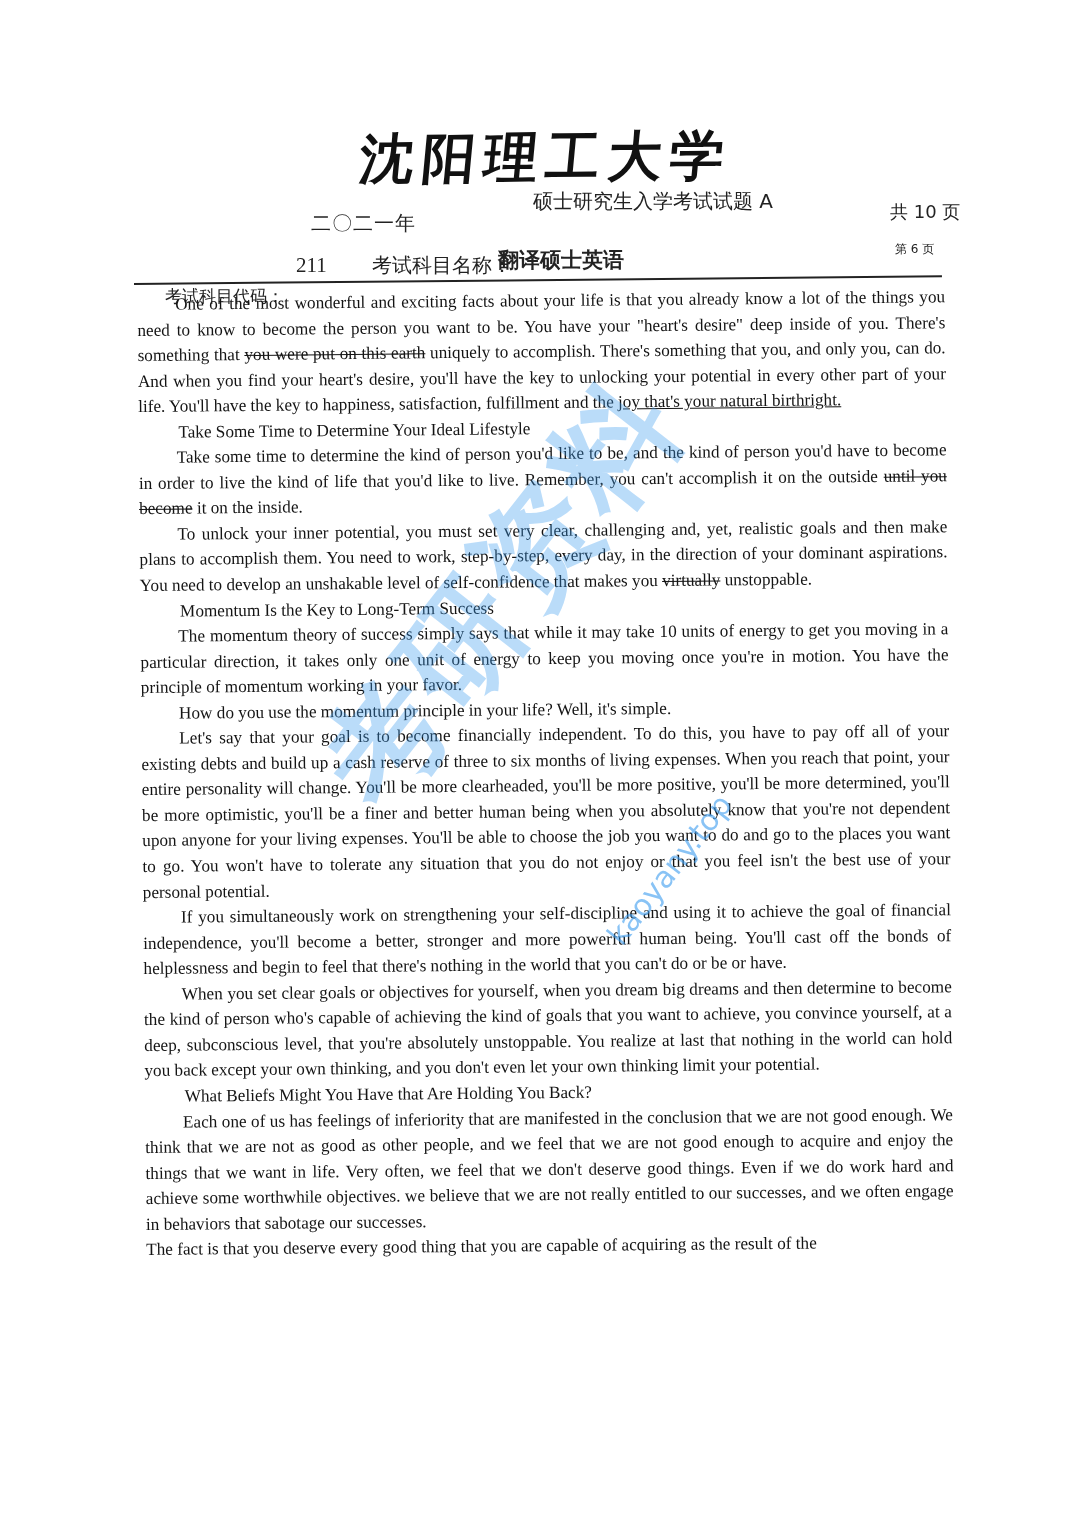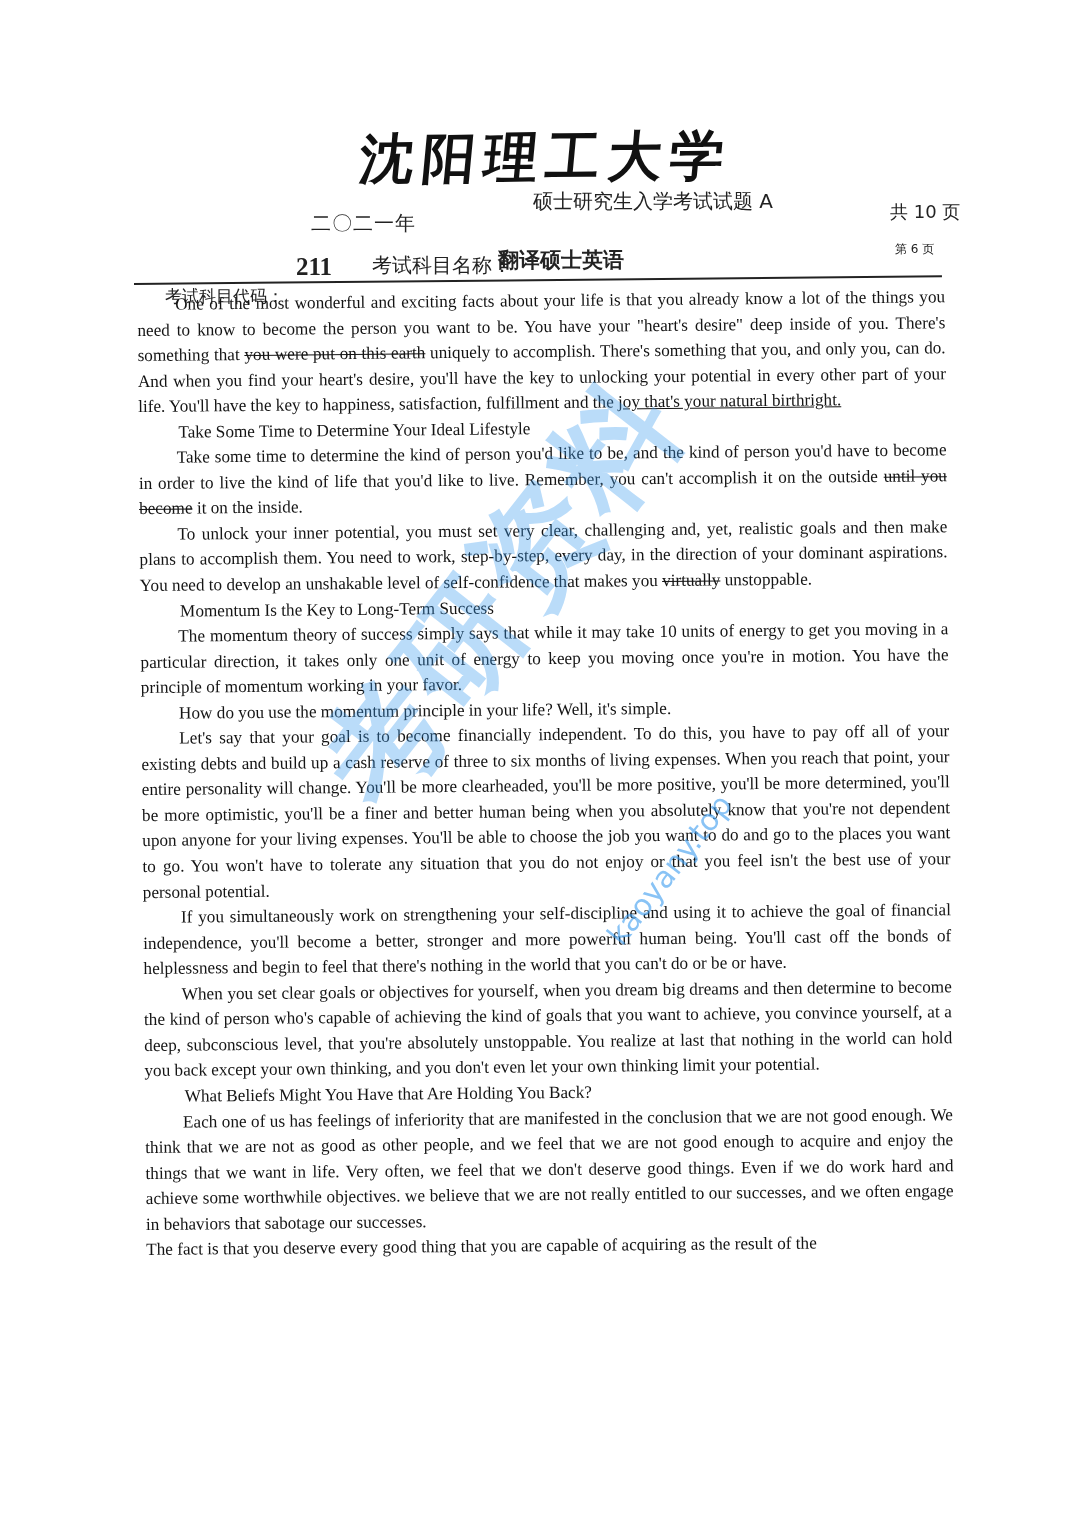--- a/index.html
+++ b/index.html
@@ -38,21 +38,21 @@
     .hdr {
       position: absolute;
       font-family: "DejaVu Sans", sans-serif;
       color: #222;
       white-space: nowrap;
     }
     .hdr-year { left: 311px; top: 210px; font-size: 20px; letter-spacing: 1px; text-align: center; }
     .hdr-exam { left: 533px; top: 188px; font-size: 20px; }
     .hdr-total { left: 890px; top: 200px; font-size: 18px; }
     .hdr-code-label { left: 165px; top: 256px; font-size: 17px; margin-top: 29px; }
-    .hdr-code-val { left: 296px; top: 253px; font-size: 25px; font-weight: bold; font-family: "Liberation Serif", serif; }
+    .hdr-code-val { left: 296px; top: 253px; font-size: 21px; font-weight: normal; font-family: "Liberation Serif", serif; }
     .hdr-name-label { left: 372px; top: 252px; font-size: 20px; }
     .hdr-name-val { left: 498px; top: 246px; font-size: 21px; font-weight: bold; }
     .hdr-page { left: 895px; top: 241px; font-size: 12px; }
     .rule {
       position: absolute;
       left: 134px;
       top: 283px;
       width: 808px;
       height: 2px;
       background: #222;

